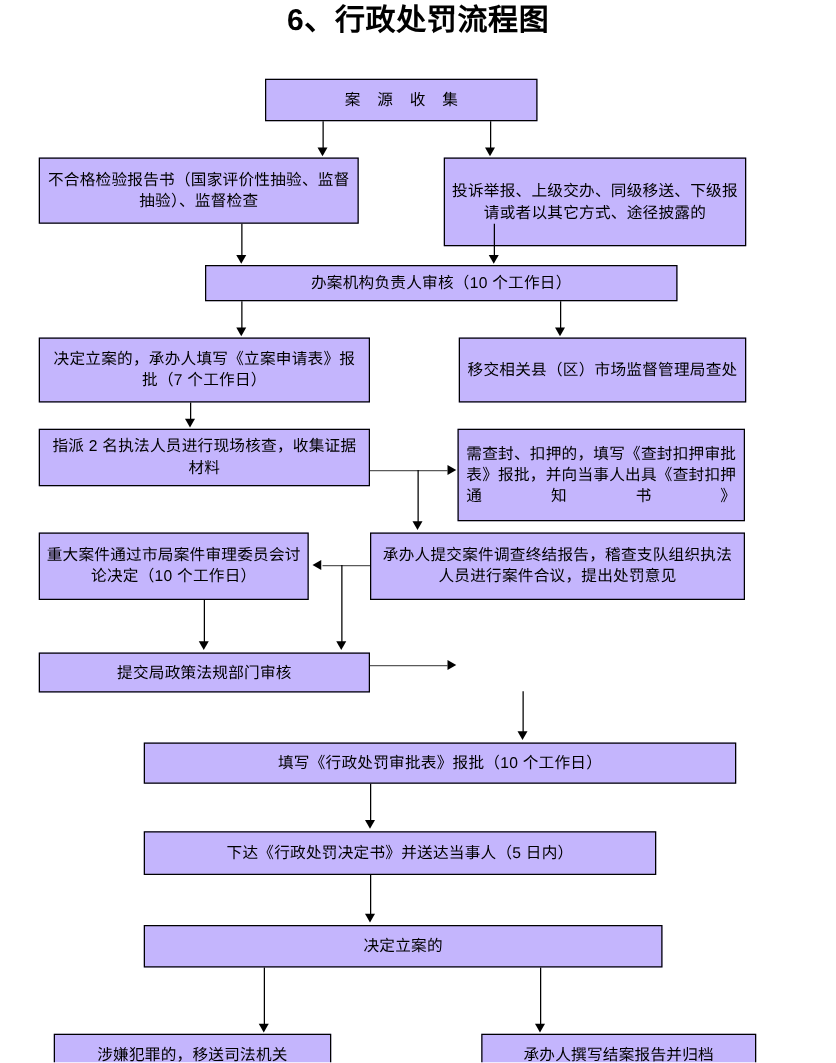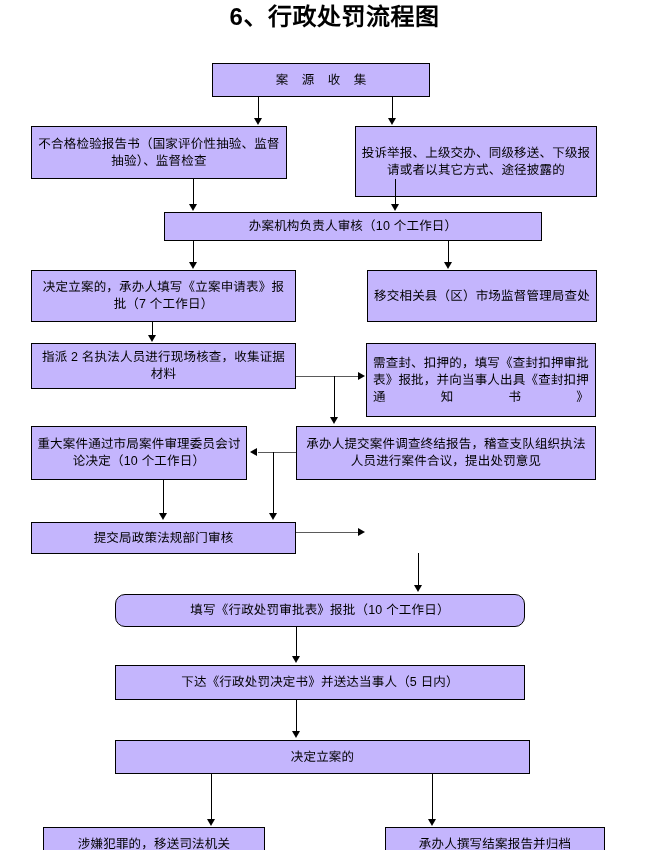--- a/index.html
+++ b/index.html
@@ -181,21 +181,21 @@
     <span>提交局政策法规部门审核</span>
   </div>
 
 
   <div class="hline grey" style="left:296px; top:532px; width:62px;"></div>
   <div class="arrow-right" style="left:358px; top:527.5px;"></div>
 
   <div class="vline" style="left:418px; top:553px; height:33px;"></div>
   <div class="arrow-down" style="left:413.5px; top:585px;"></div>
 
-  <div class="node" style="left:115px; top:594px; width:410px; height:33px;border-radius:10px;">
+  <div class="node" style="left:115px; top:594px; width:474px; height:33px;">
     <span>填写《行政处罚审批表》报批（10 个工作日）</span>
   </div>
 
   <div class="vline" style="left:296px; top:627px; height:30px;"></div>
   <div class="arrow-down" style="left:291.5px; top:656px;"></div>
 
   <div class="node" style="left:115px; top:665px; width:410px; height:35px;">
     <span>下达《行政处罚决定书》并送达当事人（5 日内）</span>
   </div>
 

